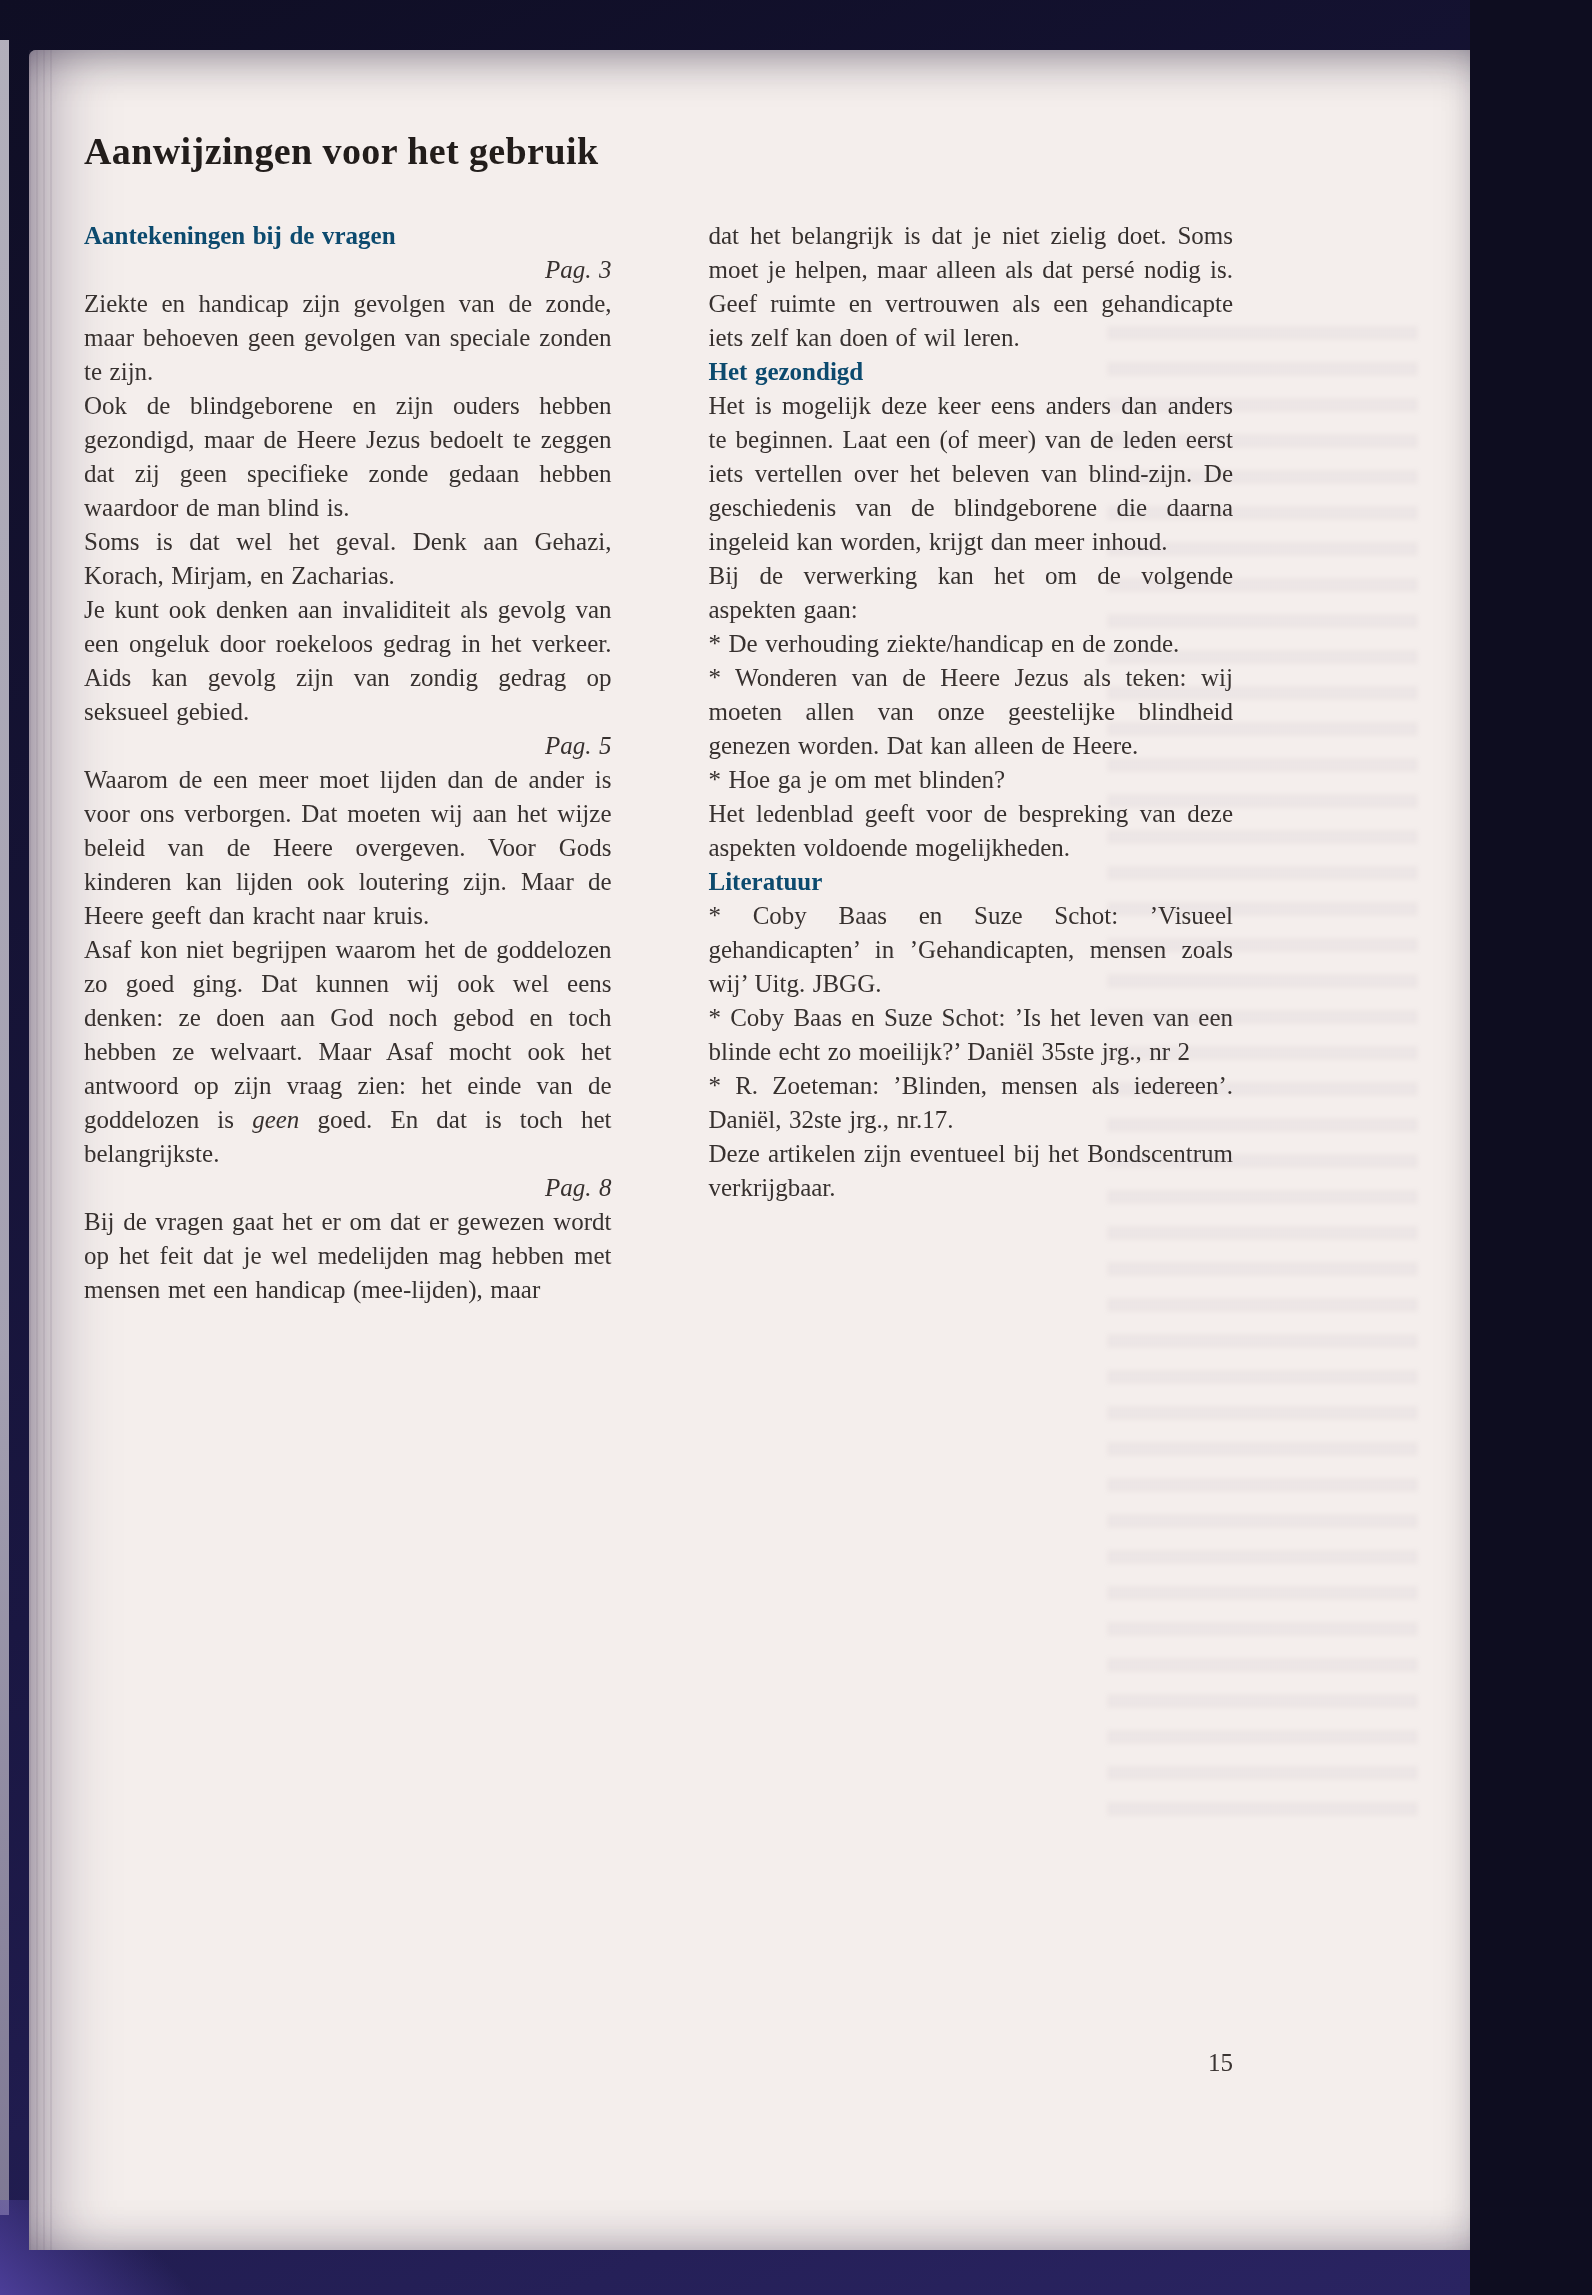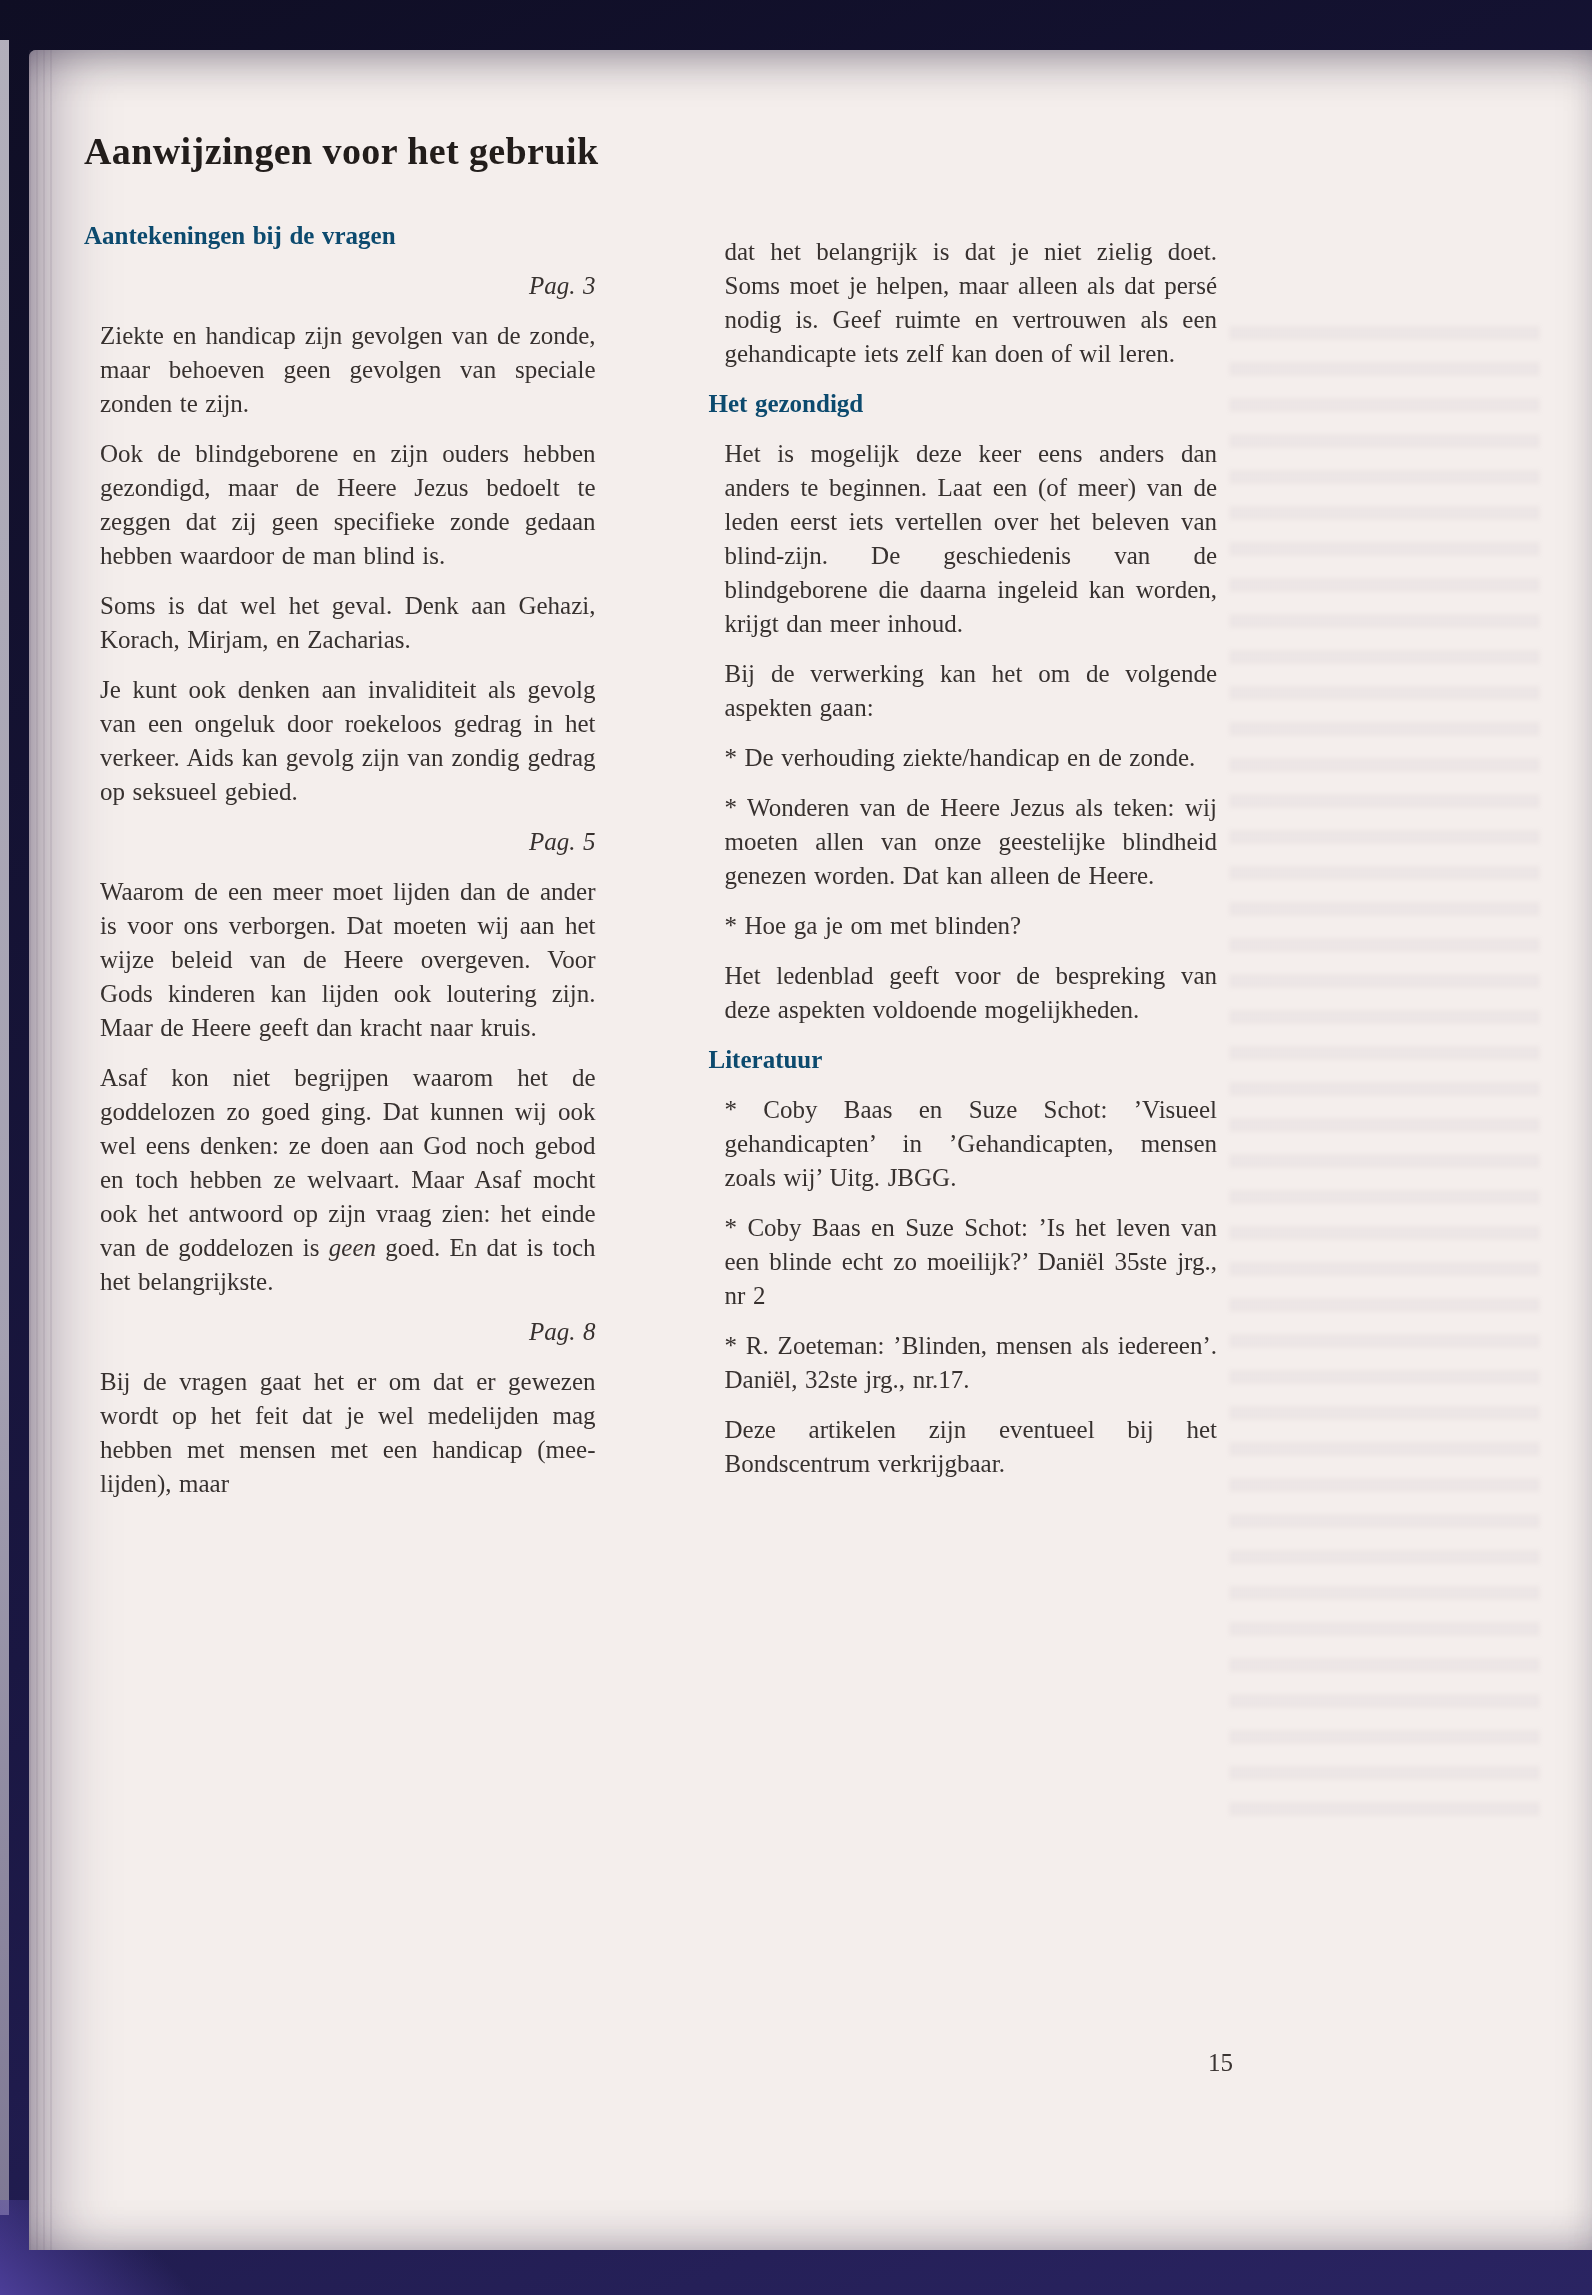--- a/index.html
+++ b/index.html
@@ -1,18 +1,18 @@
 <!DOCTYPE html>
 <html style="font-size:14px"><head>
 <meta charset="utf-8">
 <style>
   html,body{margin:0;padding:0;background:#0e0d20;}
   .scan{
     position:relative;
-    width:1592px;height:2295px;
+    width:1470px;height:2295px;
     overflow:hidden;
     background:linear-gradient(155deg,#0f0e24 0%,#1a1742 55%,#2a2462 100%);
     font-family:"Liberation Serif", serif;
   }
   .scanner-edge{
     position:absolute;left:0;top:40px;width:8.6px;height:2175px;
     background:linear-gradient(180deg,#cfccd6 0%,#bdb9c6 60%,#8f89a0 100%);
     opacity:.85;
   }
   .corner-glow{
@@ -53,21 +53,21 @@
   .col{
     font-size:25px;line-height:34px;color:#37312f;
     text-align:justify;word-spacing:1.3px;
   }
   .col-left{width:528px;}
   .col-right{width:525px;}
   .col h2{
     font-size:25px;line-height:34px;margin:0;font-weight:bold;color:#0c4a6e;
     text-align:left;
   }
-  .col p{margin:16px;}
+  .col p{margin:0;}
   .pag{font-style:italic;text-align:right;}
   .it{font-style:italic;}
   .gap1{margin-top:34px;}
   .gap2{margin-top:55px;}
   .gap3{margin-top:67px;}
   .page-number{
     position:absolute;top:1999px;left:55px;width:1149px;
     text-align:right;font-size:25px;color:#3a3432;
   }
 </style>

